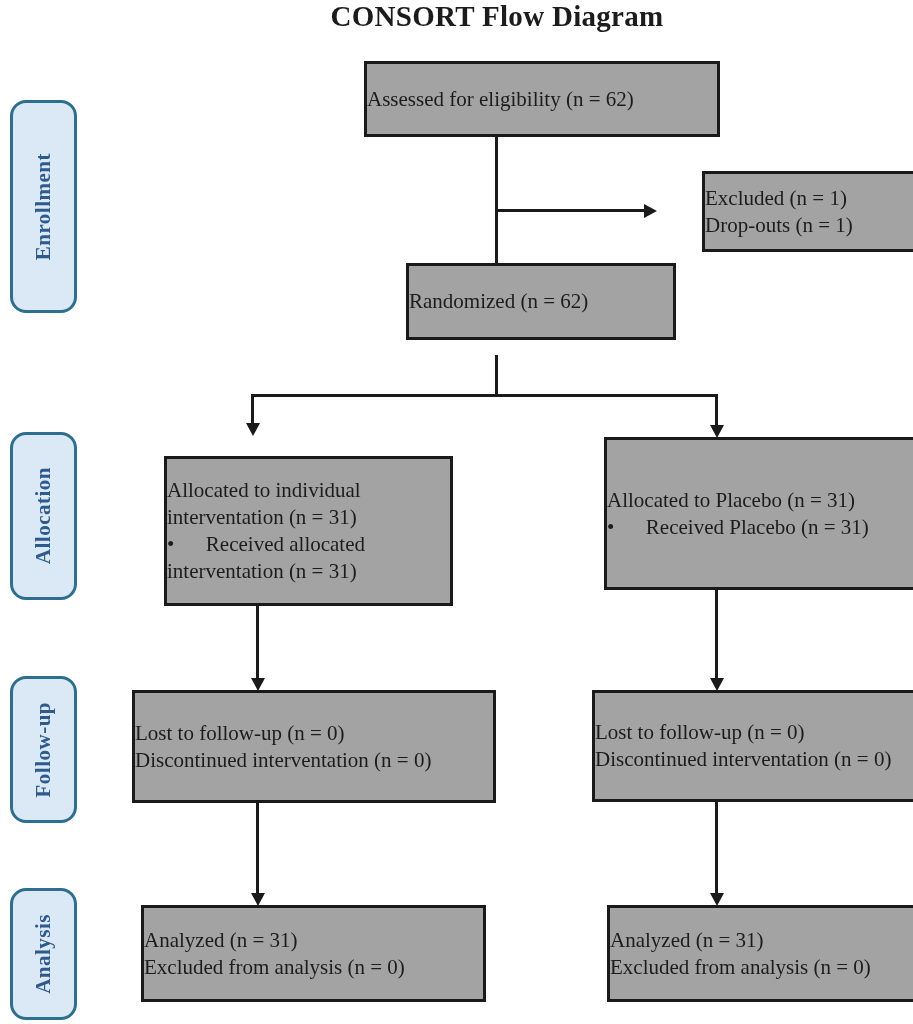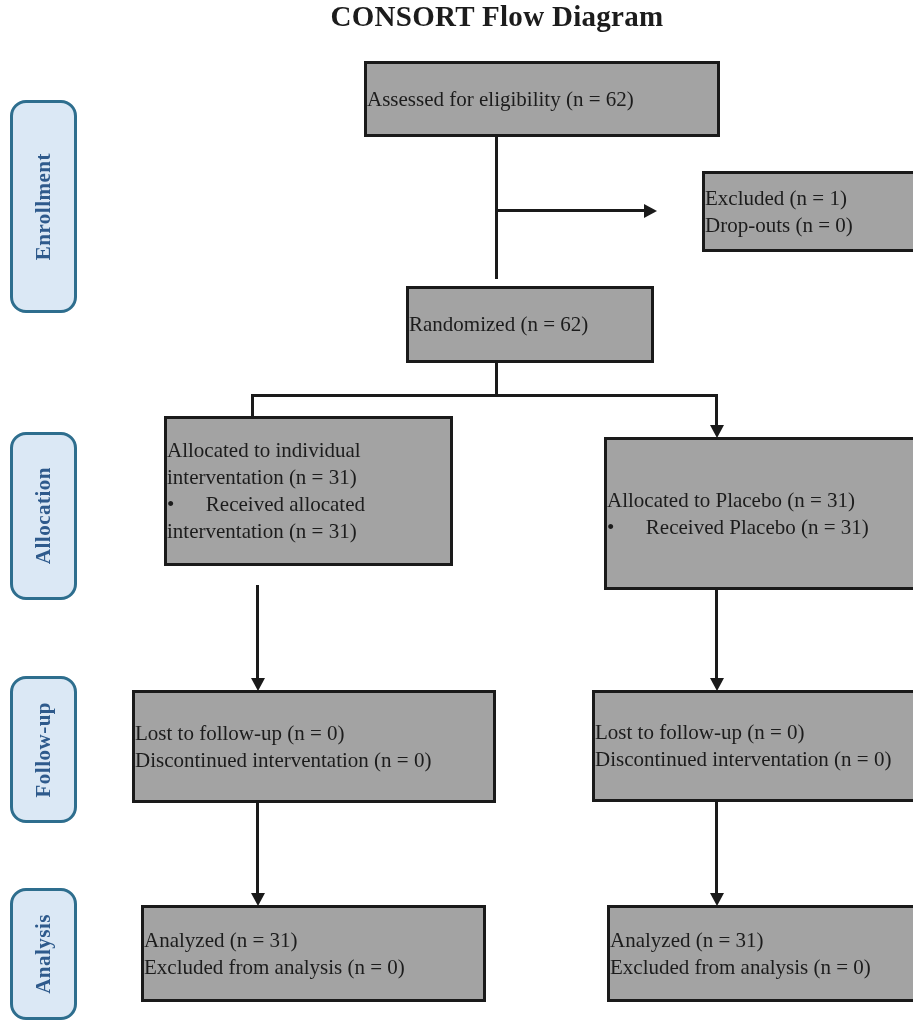--- a/index.html
+++ b/index.html
@@ -88,28 +88,28 @@
   <div class="arrow-down" style="left:251px;top:893px;"></div>
   <div class="conn" style="left:715px;top:802px;width:3px;height:92px;"></div>
   <div class="arrow-down" style="left:710px;top:893px;"></div>
 
   <div class="fbox" style="left:320px;top:61px;width:356px;height:76px;">
     <div class="box-line">Assessed for eligibility (n = 62)</div>
   </div>
 
   <div class="fbox" style="left:658px;top:171px;width:218px;height:81px;">
     <div class="box-line">Excluded (n = 1)</div>
-    <div class="box-line">Drop-outs (n = 0)</div>
+    <div class="box-line">Drop-outs (n = 1)</div>
   </div>
 
-  <div class="fbox" style="left:362px;top:286px;width:248px;height:77px;">
+  <div class="fbox" style="left:362px;top:263px;width:270px;height:77px;">
     <div class="box-line">Randomized (n = 62)</div>
   </div>
 
-  <div class="fbox" style="left:120px;top:416px;width:289px;height:150px;">
+  <div class="fbox" style="left:120px;top:456px;width:289px;height:150px;">
     <div class="box-line">Allocated to individual</div>
     <div class="box-line">interventation (n = 31)</div>
     <div class="box-line">•      Received allocated</div>
     <div class="box-line">interventation (n = 31)</div>
   </div>
 
   <div class="fbox" style="left:560px;top:437px;width:369px;height:153px;">
     <div class="box-line">Allocated to Placebo (n = 31)</div>
     <div class="box-line">•      Received Placebo (n = 31)</div>
   </div>

